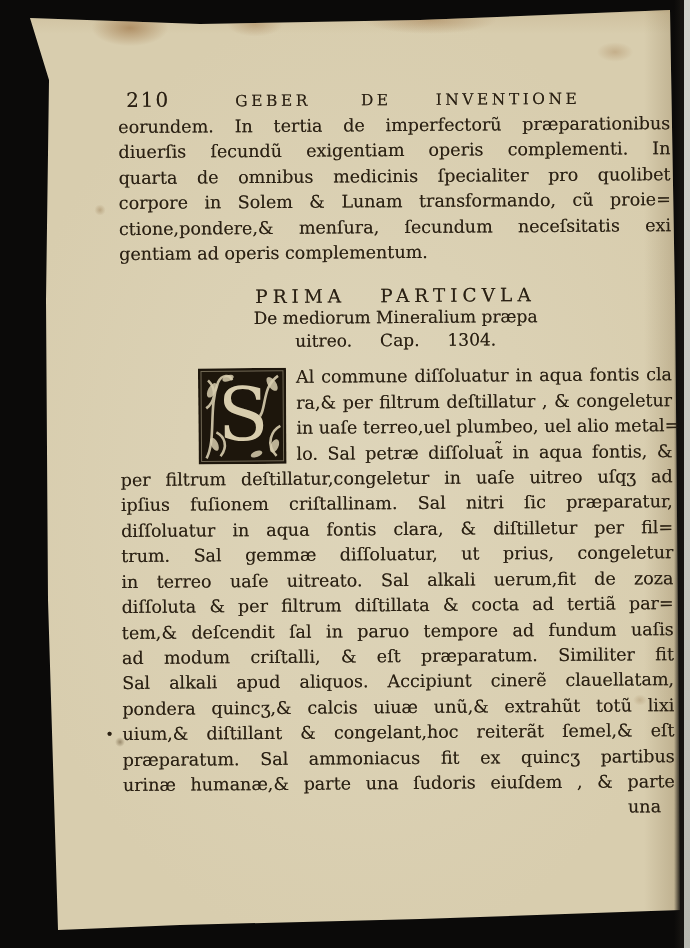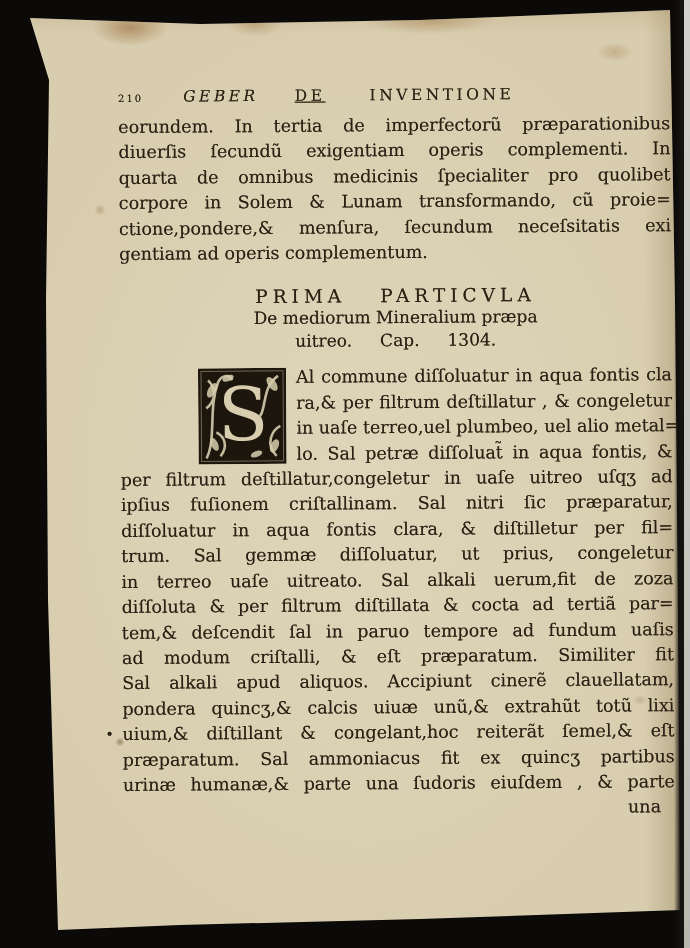--- a/index.html
+++ b/index.html
@@ -38,24 +38,24 @@
       linear-gradient(to top, rgba(115,92,52,.30), transparent 20px),
       radial-gradient(420px 560px at 360px 480px, #ded5ba, #d8cdae 85%);
   }
   .content{
     position:absolute;left:118px;top:88px;width:552px;z-index:2;
     transform:rotate(-0.4deg);transform-origin:top left;
     color:#2a2013;
     text-shadow:0 0 .4px rgba(42,32,19,.55);
   }
   .header-row{display:flex;align-items:baseline;font-size:15.5px;height:20px;}
-  .pagenum{margin-left:0;letter-spacing:2px;font-size:10px;}
+  .pagenum{margin-left:8px;letter-spacing:2px;font-size:20px;}
   .hw{letter-spacing:3.5px;}
-  .hw1{margin-left:40px;font-style:italic;}
-  .hw2{margin-left:36px;text-decoration:underline;}
+  .hw1{margin-left:65px;}
+  .hw2{margin-left:50px;}
   .hw3{margin-left:44px;}
   .para{font-size:17.5px;line-height:25.4px;}
   .ln{text-align:justify;text-align-last:justify;white-space:nowrap;}
   .ln.noj{text-align-last:left;}
   .para1{margin-top:7px;}
   .sec-title{
     text-align:center;font-size:18.5px;letter-spacing:5px;
     margin-top:20px;line-height:21px;
   }
   .tgap{display:inline-block;width:34px;}

